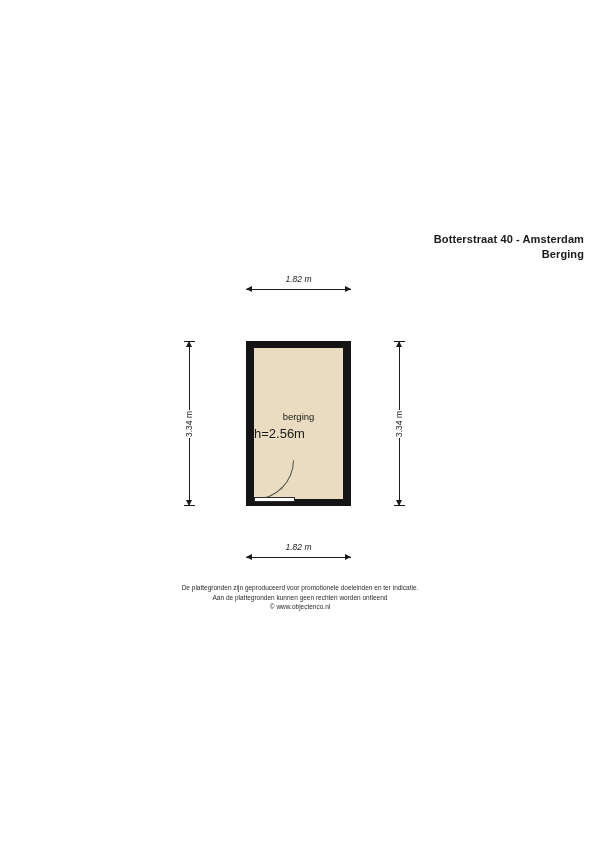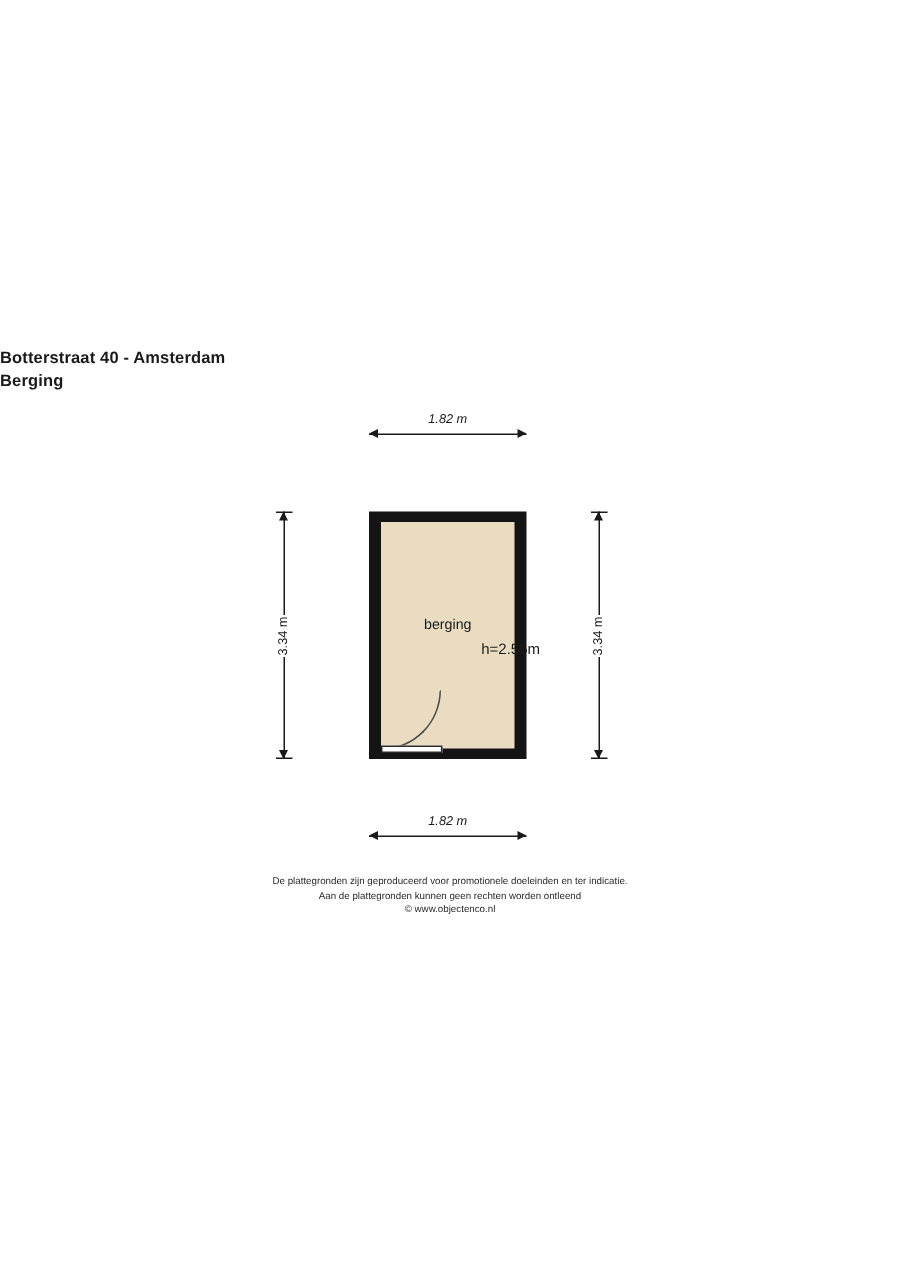--- a/index.html
+++ b/index.html
@@ -20,21 +20,21 @@
     position: absolute;
     inset: 0;
   }
 
   
   .title-block {
     position: absolute;
     top: 232px;
     left: 0;
     width: 584px;
-    text-align: left;
+    text-align: right;
   }
   .title-line-1 {
     font-size: 11px;
     font-weight: bold;
     letter-spacing: 0.1px;
     line-height: 15px;
   }
   .title-line-2 {
     font-size: 11px;
     font-weight: bold;
@@ -80,22 +80,22 @@
     text-align: center;
     font-size: 9.5px;
     color: #1a1a1a;
     line-height: 12px;
   }
   .room-height {
     position: absolute;
     left: 254px;
     top: 429px;
     width: 106px;
-    text-align: right;
-    font-size: 10px;
+    text-align: left;
+    font-size: 13px;
     color: #1a1a1a;
     line-height: 10px;
   }
 
   
   .door-wrap {
     position: absolute;
     left: 254px;
     top: 460px;
     width: 46px;

